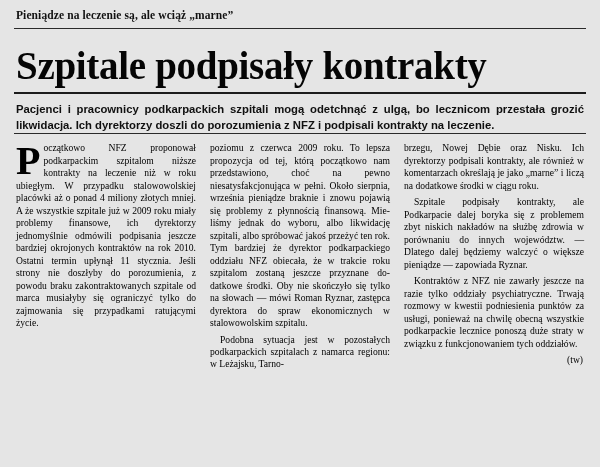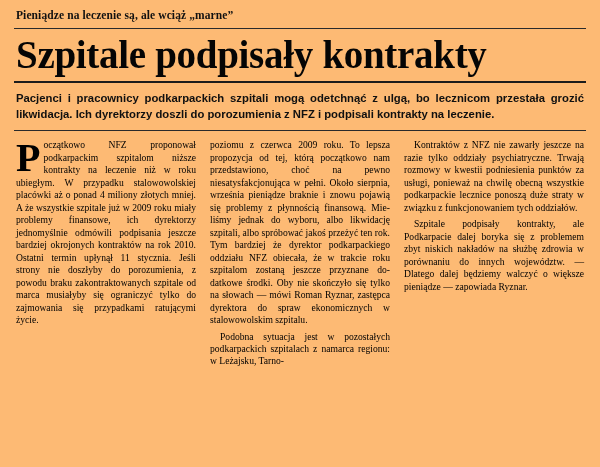--- a/index.html
+++ b/index.html
@@ -13,21 +13,21 @@
     font-family: "Liberation Serif", serif;
     color: #000000;
     overflow: hidden;
   }
   .page {
     position: relative;
     width: 600px;
     height: 467px;
     box-sizing: border-box;
     padding: 0 14px;
-    background: #fdba74;
+    background: #e5e5e5;
   }
 
   
   .kicker {
     font-family: "Liberation Serif", serif;
     font-weight: bold;
     font-size: 11.5px;
     letter-spacing: 0.1px;
     color: #111;
     padding-top: 9px;
@@ -40,41 +40,40 @@
     margin: 6px 0 0 0;
   }
 
   
   .headline {
     font-family: "Liberation Serif", serif;
     font-weight: bold;
     font-size: 39px;
     line-height: 1.02;
     letter-spacing: -0.3px;
-    margin: 6px 0 7px 0;
+    margin: 17px 0 7px 0;
     padding-left: 2px;
     color: #050505;
   }
   .rule-med {
     border: 0;
     border-top: 2px solid #1c1c1c;
     margin: 0 0 7px 0;
   }
 
   
   .lead {
     font-family: "Liberation Sans", sans-serif;
     font-weight: bold;
     font-size: 11.3px;
     line-height: 1.42;
     color: #101010;
     padding-left: 2px;
     padding-right: 2px;
     text-align: justify;
-    margin-bottom: 8px;
   }
   .rule-thin2 {
     border: 0;
     border-top: 1px solid #2a2a2a;
     margin: 0 0 8px 0;
   }
 
   
   .columns {
     display: flex;
@@ -133,18 +132,20 @@
     <div class="col">
       <p class="first"><span class="dropcap">P</span><span>oczątkowo NFZ proponował podkarpackim szpitalom niż­sze kontrakty na leczenie niż w roku ubiegłym. W przypadku sta­lowowolskiej placówki aż o ponad 4 miliony złotych mniej. A że wszyst­kie szpitale już w 2009 roku miały problemy finansowe, ich dyrektorzy jednomyślnie odmówili podpisania jeszcze bardziej okrojonych kontrak­tów na rok 2010. Ostatni termin upłynął 11 stycznia. Jeśli strony nie doszłyby do porozumienia, z powodu braku zakontraktowanych szpitale od marca musiałyby się ograniczyć tyl­ko do zajmowania się przypadkami ratującymi życie.</span></p>
     </div>
 
     <div class="col">
       <p class="first">poziomu z czerwca 2009 roku. To lep­sza propozycja od tej, którą począt­kowo nam przedstawiono, choć na pewno niesatysfakcjonująca w peł­ni. Około sierpnia, września pienią­dze braknie i znowu pojawią się pro­blemy z płynnością finansową. Mie­liśmy jednak do wyboru, albo likwi­dację szpitali, albo spróbować jakoś przeżyć ten rok. Tym bardziej że dy­rektor podkarpackiego oddziału NFZ obiecała, że w trakcie roku szpita­lom zostaną jeszcze przyznane do­datkowe środki. Oby nie skończyło się tylko na słowach — mówi Roman Ryznar, zastępca dyrektora do spraw ekonomicznych w stalowowolskim szpitalu.</p>
       <p>Podobna sytuacja jest w pozosta­łych podkarpackich szpitalach z na­marca regionu: w Leżajsku, Tarno-</p>
     </div>
 
     <div class="col">
+      <p class="first">brzegu, Nowej Dębie oraz Nisku. Ich dyrektorzy podpisali kontrakty, ale również w komentarzach określają je jako „marne” i liczą na dodatko­we środki w ciągu roku.</p>
+      <p>Szpitale podpisały kontrakty, ale Podkarpacie dalej boryka się z pro­blemem zbyt niskich nakładów na służbę zdrowia w porównaniu do in­nych województw. — Dlatego dalej bę­dziemy walczyć o większe pieniądze — zapowiada Ryznar.</p>
       <p>Kontraktów z NFZ nie zawarły jeszcze na razie tylko oddziały psy­chiatryczne. Trwają rozmowy w kwe­stii podniesienia punktów za usłu­gi, ponieważ na chwilę obecną wszystkie podkarpackie lecznice po­noszą duże straty w związku z funk­cjonowaniem tych oddziałów.</p>
-      <p>Szpitale podpisały kontrakty, ale Podkarpacie dalej boryka się z pro­blemem zbyt niskich nakładów na służbę zdrowia w porównaniu do in­nych województw. — Dlatego dalej bę­dziemy walczyć o większe pieniądze — zapowiada Ryznar.</p>
+      <div class="signature">(tw)</div>
     </div>
 
   </div>
 </div>
 
 </body></html>

